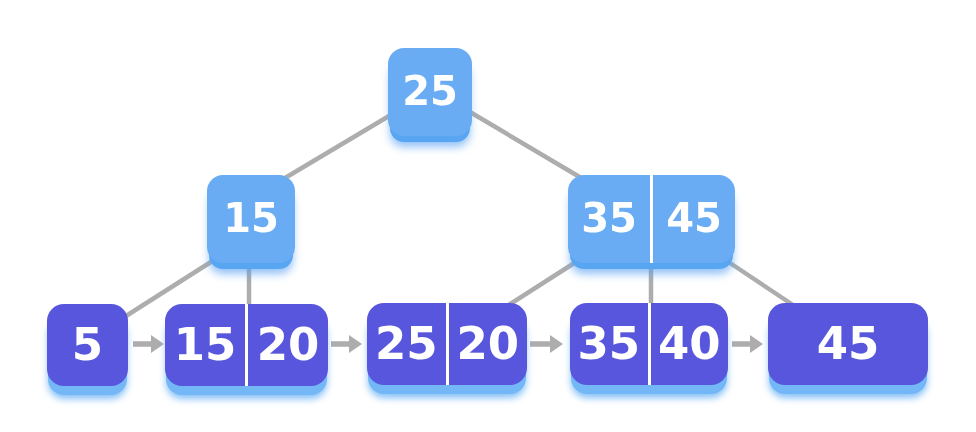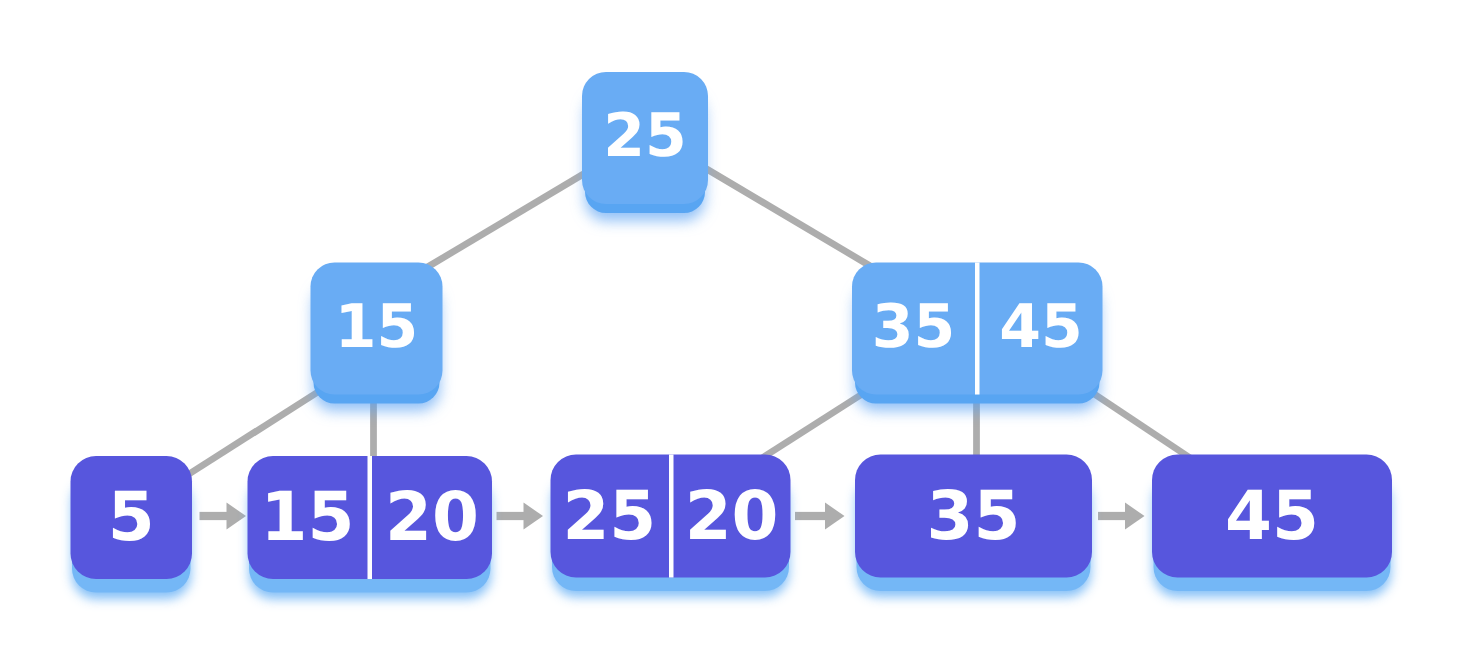--- a/index.html
+++ b/index.html
@@ -90,19 +90,20 @@
     <div class="cell divided">20</div>
   </div>
 
   <div class="node leaf" style="left:367px;top:303px;width:160px;height:82px">
     <div class="cell">25</div>
     <div class="cell divided">20</div>
   </div>
 
   <div class="node leaf" style="left:570px;top:303px;width:158px;height:82px">
     <div class="cell">35</div>
+    <div class="cell divided">40</div>
   </div>
 
   <div class="node leaf" style="left:768px;top:303px;width:160px;height:82px">
     <div class="cell">45</div>
   </div>
 
 </div>
 
 </body></html>

